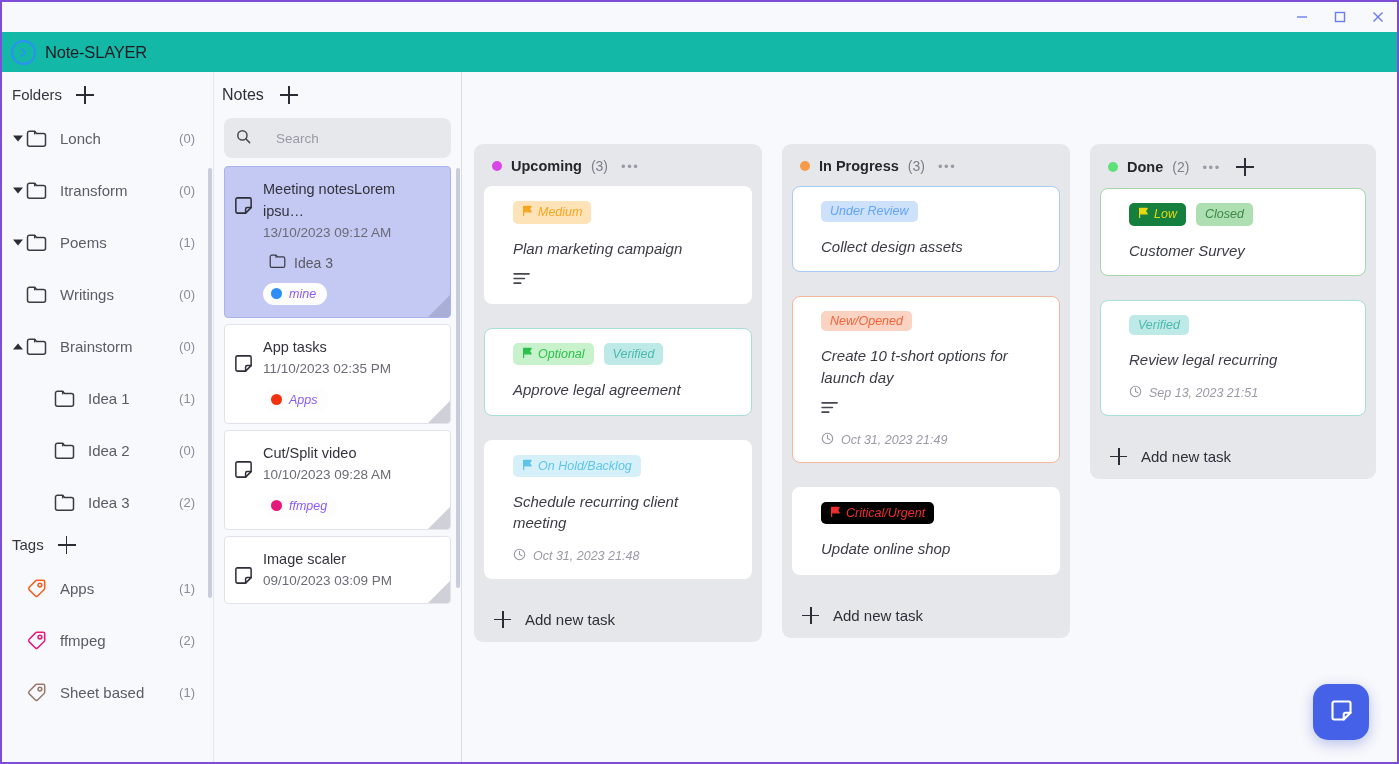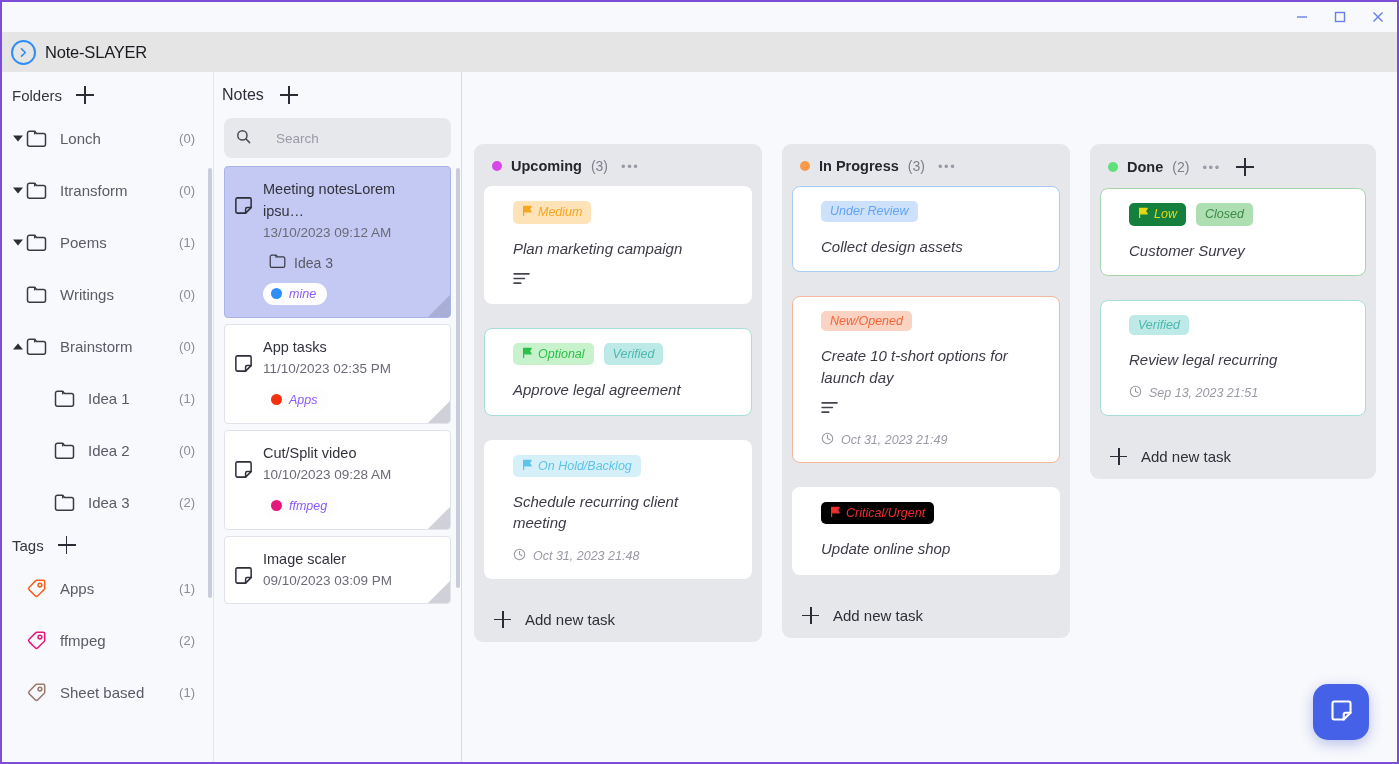--- a/index.html
+++ b/index.html
@@ -29,21 +29,21 @@
     display: flex; align-items: center; justify-content: center;
     color: #6a7ef0;
   }
   .winbtn svg { display: block; }
 
   
   .appheader {
     height: 40px; flex: 0 0 40px;
     display: flex; align-items: center;
     padding-left: 9px;
-    background: #e5e5e5;
+    background: #14b8a6;
   }
   .logo-circle {
     width: 25px; height: 25px; border-radius: 50%;
     border: 2px solid #2e8ef7;
     display: flex; align-items: center; justify-content: center;
     margin-right: 9px;
     flex: 0 0 25px;
   }
   .logo-circle svg { display:block; }
   .app-title {
@@ -57,21 +57,21 @@
   .sidebar {
     width: 212px; flex: 0 0 212px;
     background: #f8f9fc;
     border-right: 1px solid #e3e5ef;
     overflow: hidden;
     position: relative;
     padding-top: 6px;
   }
   .sb-scroll { height: 100%; overflow: hidden; padding-right: 4px; }
   .sect-head {
-    display: flex; align-items: center; gap: 14px;
+    display: flex; gap: 14px;
     padding: 8px 0 8px 10px;
   }
   .sect-title { font-size: 15px; color: #35353f; }
   .plus-btn {
     width: 18px; height: 18px; position: relative; cursor: pointer;
   }
   .plus-btn::before, .plus-btn::after {
     content: ""; position: absolute; background: #2c2c36;
   }
   .plus-btn::before { left: 0; right: 0; top: 8px; height: 1.8px; }

